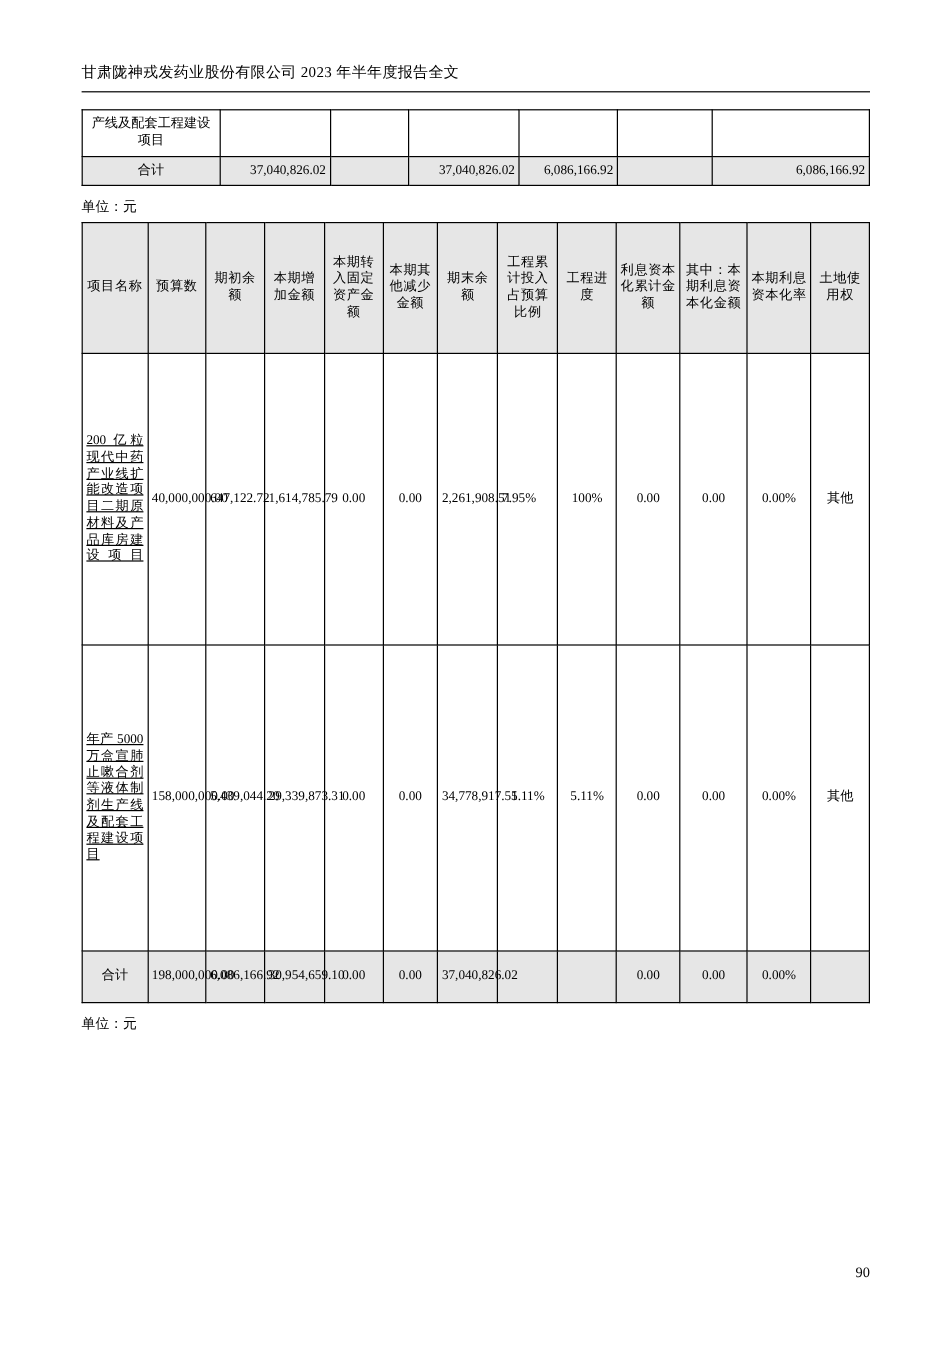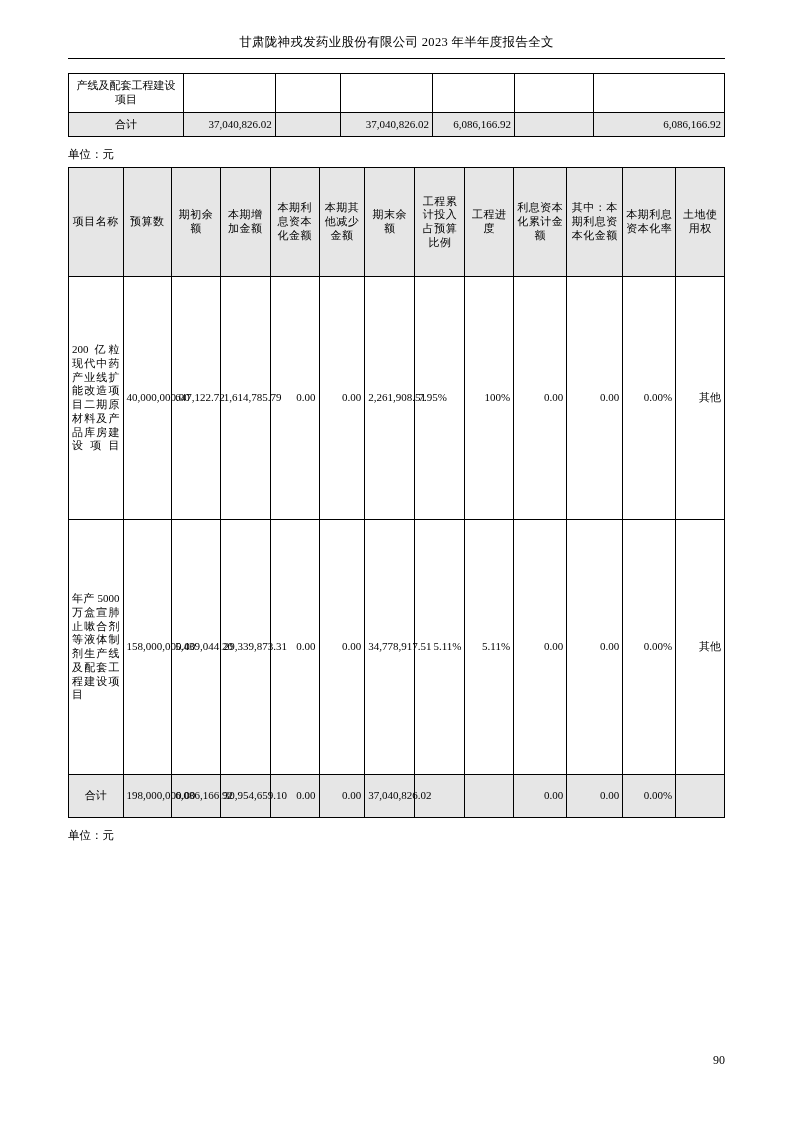--- a/index.html
+++ b/index.html
@@ -15,23 +15,23 @@
     position: relative;
   }
   .page {
     position: relative;
     width: 793px;
     height: 1122px;
     box-sizing: border-box;
     padding: 0 68px;
   }
   .header {
-    text-align: center;
+    text-align: left;
     font-size: 12.5px;
-    padding-top: 34px;
+    padding-top: 52px;
     letter-spacing: 0.3px;
     color: #000;
   }
   .header-rule {
     border-bottom: 1.2px solid #000;
     margin-top: 7px;
     margin-bottom: 14px;
   }
   table.doc {
     border-collapse: collapse;
@@ -87,30 +87,31 @@
   }
   .cip-table td {
     font-size: 11px;
   }
   .vertname {
     font-size: 11px;
     line-height: 1.45;
     text-align: justify;
     text-align-last: justify;
     padding: 4px 5px;
+    text-decoration: underline;
   }
   .num {
     text-align: justify;
     text-align-last: justify;
     font-size: 11px;
     line-height: 1.45;
     padding: 2px 4px;
   }
   .num-c {
-    text-align: right;
+    text-align: center;
     font-size: 11px;
   }
   .row1 td { height: 238px; }
   .row2 td { height: 250px; }
   .row3 td { height: 38px; }
   .pagenum {
     position: absolute;
     right: 68px;
     bottom: 54px;
     font-size: 12px;
@@ -176,21 +177,21 @@
       <col style="width:7.6%">
       <col style="width:7.2%">
       <col style="width:6.6%">
     </colgroup>
     <thead>
       <tr class="shade">
         <th>项目名称</th>
         <th>预算数</th>
         <th>期初余额</th>
         <th>本期增加金额</th>
-        <th>本期利息资本化金额</th>
+        <th>本期转入固定资产金额</th>
         <th>本期其他减少金额</th>
         <th>期末余额</th>
         <th>工程累计投入占预算比例</th>
         <th>工程进度</th>
         <th>利息资本化累计金额</th>
         <th>其中：本期利息资本化金额</th>
         <th>本期利息资本化率</th>
         <th>土地使用权</th>
       </tr>
     </thead>

